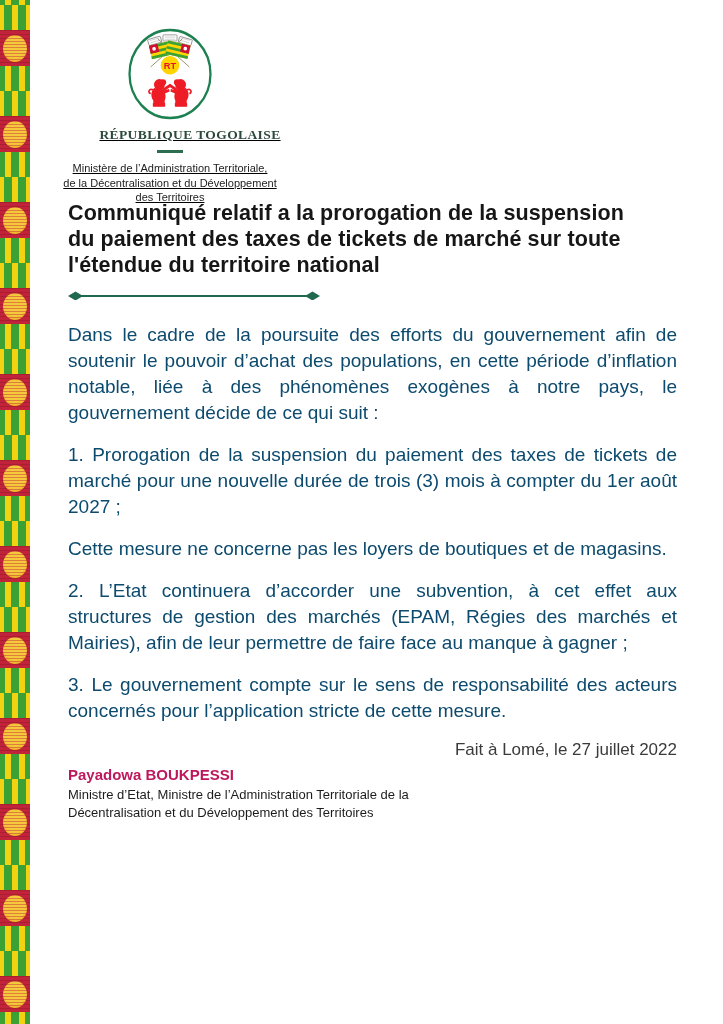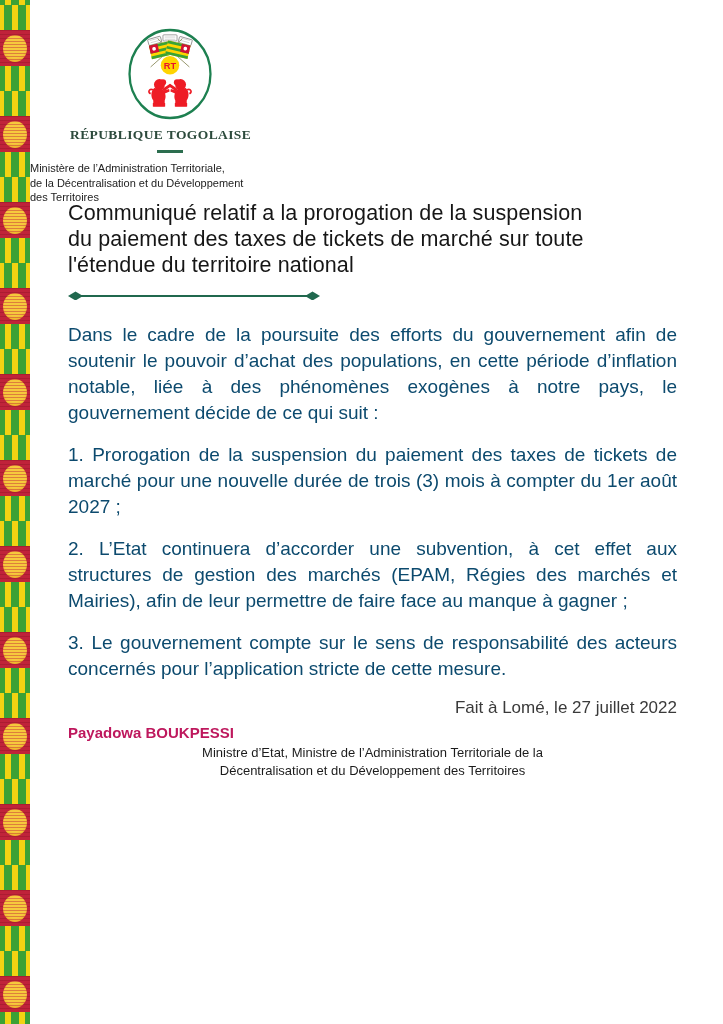--- a/index.html
+++ b/index.html
@@ -12,38 +12,38 @@
   .kente-inner{position:absolute;left:0;top:-20px;width:30px;}
   .kg{height:50px;}
   .kga{height:25px;background:linear-gradient(90deg,#3ba135 0 5px,#f2d312 5px 11px,#3ba135 11px 19px,#f2d312 19px 25px,#3ba135 25px 30px);}
   .kgb{height:25px;background:linear-gradient(90deg,#f2d312 0 4px,#3ba135 4px 12px,#f2d312 12px 18px,#3ba135 18px 26px,#f2d312 26px 30px);}
   .kr{height:36px;background:repeating-linear-gradient(180deg,rgba(80,0,12,.18) 0 1px,rgba(0,0,0,0) 1px 4px),#c0233a;
       display:flex;align-items:center;justify-content:center;}
   .ke{width:24px;height:27px;border-radius:50%;
       background:repeating-linear-gradient(180deg,rgba(192,35,58,.45) 0 1px,rgba(0,0,0,0) 1px 3px),
                  radial-gradient(circle at 50% 45%,#f6c93d 0 55%,#e29a15 100%);}
   
-  .header{position:absolute;left:30px;top:26px;width:280px;text-align:left;}
+  .header{position:absolute;left:30px;top:26px;width:280px;text-align:center;text-decoration:underline;}
   .coa{width:88px;height:96px;display:block;margin:0 auto;}
   .republic{margin-top:5px;font-family:"Liberation Serif",serif;font-weight:bold;
             font-size:13.5px;letter-spacing:.4px;color:#2c4a3c;padding-left:40px;}
   .underline{width:26px;height:3px;background:#2c6e4f;margin:7px auto 8px;}
   .ministry{font-size:11px;line-height:14.5px;color:#222;white-space:pre-line;}
   
   .main{position:absolute;left:68px;top:201px;width:609px;}
-  .title{margin:0;font-size:21.5px;font-weight:normal;line-height:25.8px;color:#161616;
+  .title{margin:0;font-size:21.5px;font-weight:bold;line-height:25.8px;color:#161616;
          white-space:pre-line;letter-spacing:.1px;}
   .divider{display:flex;align-items:center;width:252px;margin-top:13px;}
   .diamond{width:15px;height:9px;background:#20684e;clip-path:polygon(50% 0,100% 50%,50% 100%,0 50%);}
   .dline{flex:1;height:2px;background:#20684e;margin:0 -3px;}
   .bodytext{margin-top:22px;font-size:19px;line-height:26px;color:#0c4a6e;text-align:justify;}
   .bodytext p{margin:0 0 16px;}
   .date{margin-top:12px;font-size:17px;color:#3a3a3a;text-align:right;}
   .name{margin-top:6px;font-size:15px;font-weight:bold;color:#be185d;}
-  .role{margin-top:3px;font-size:13px;line-height:17.5px;color:#1c1c1c;white-space:pre-line;text-align:center;}
+  .role{margin-top:3px;font-size:13px;line-height:17.5px;color:#1c1c1c;white-space:pre-line;}
 </style>
 </head>
 <body>
 
 <div class="page">
 
   <div class="kente">
     <div class="kente-inner">
         <div class="kg">
           <div class="kga"></div>
@@ -214,20 +214,21 @@
 
     <div class="divider">
       <span class="diamond"></span>
       <span class="dline"></span>
       <span class="diamond"></span>
     </div>
 
     <div class="bodytext">
         <p>Dans le cadre de la poursuite des efforts du gouvernement afin de soutenir le pouvoir d’achat des populations, en cette période d’inflation notable, liée à des phénomènes exogènes à notre pays, le gouvernement décide de ce qui suit :</p>
         <p>1. Prorogation de la suspension du paiement des taxes de tickets de marché pour une nouvelle durée de trois (3) mois à compter du 1er août 2027 ;</p>
+        <p>Cette mesure ne concerne pas les loyers de boutiques et de magasins.</p>
         <p>2. L’Etat continuera d’accorder une subvention, à cet effet aux structures de gestion des marchés (EPAM, Régies des marchés et Mairies), afin de leur permettre de faire face au manque à gagner ;</p>
         <p>3. Le gouvernement compte sur le sens de responsabilité des acteurs concernés pour l’application stricte de cette mesure.</p>
       </div>
 
     <div class="date">Fait à Lomé, le 27 juillet 2022</div>
     <div class="name">Payadowa BOUKPESSI</div>
     <div class="role">Ministre d’Etat, Ministre de l’Administration Territoriale de la
 Décentralisation et du Développement des Territoires</div>
   </div>
 

